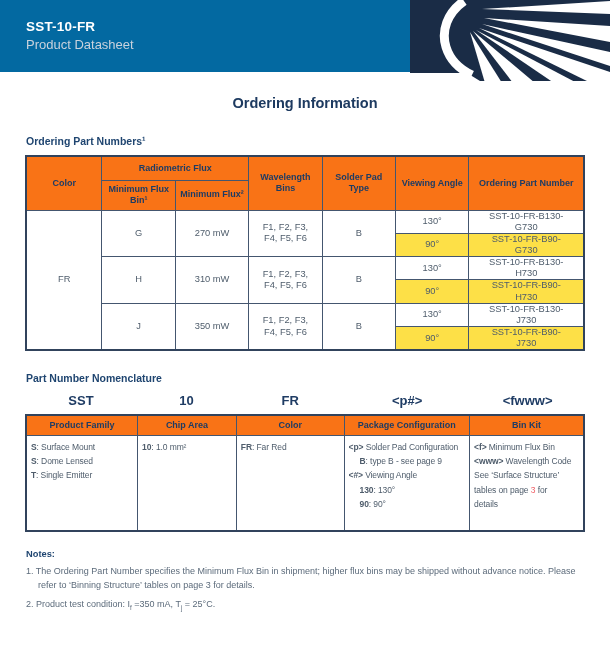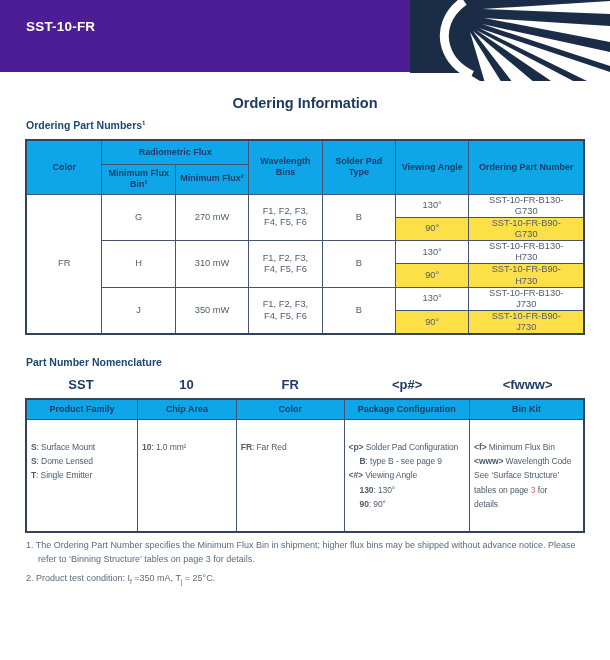--- a/index.html
+++ b/index.html
@@ -2,43 +2,43 @@
 <html><head>
 <meta charset="utf-8">
 <style>
   html,body{margin:0;padding:0;}
   body{
     width:610px;height:660px;background:#ffffff;position:relative;overflow:hidden;
     font-family:"Liberation Sans",sans-serif;
     -webkit-font-smoothing:antialiased;
   }
   
-  .hdr{position:relative;height:72px;background:#4c1d95;}
+  .hdr{position:relative;height:72px;background:#0369a1;}
   .hdr-text{position:absolute;left:26px;top:19px;}
   .hdr-product{font-size:13.5px;font-weight:bold;color:#ffffff;letter-spacing:.2px;}
   .hdr-sub{font-size:13px;color:#c9d2dd;margin-top:3px;}
   .logo{position:absolute;right:0;top:0;width:200px;height:84px;pointer-events:none;}
   
   .main{padding:0 25px;}
   .page-title{text-align:center;font-size:14.5px;font-weight:bold;color:#1d3a60;margin:23px 0 0 0;}
-  .section-h{font-size:10.5px;font-weight:bold;color:#1f4570;margin:8px 0 0 1px;}
+  .section-h{font-size:10.5px;font-weight:bold;color:#1f4570;margin:24px 0 0 1px;}
   .section-h.nom{margin-top:21px;}
   
   table{border-collapse:collapse;width:100%;table-layout:fixed;}
   .t1{margin-top:8px;border:2px solid #31435c;}
   .t2{margin-top:6px;border:2px solid #31435c;}
   th,td{border:1px solid #44566f;box-sizing:border-box;}
-  th{background:#0ea5e9;color:#1e3c64;font-weight:bold;font-size:9px;padding:2px 3px;line-height:1.25;}
+  th{background:#f97316;color:#1e3c64;font-weight:bold;font-size:9px;padding:2px 3px;line-height:1.25;}
   .t1 thead tr:first-child th{height:24px;}
   .t1 thead tr:last-child th{height:30px;}
   .t1 td{font-size:9.3px;color:#4e5c6b;text-align:center;height:20px;padding:0 16px;line-height:1.2;}
   .t1 td.wb{padding:0 6px;text-align:center;}
   tr.sh td{background:#fde047;}
   .t2 th{height:20px;}
-  .t2 td{vertical-align:top;padding:20px 4px;font-size:8.5px;color:#4e5c6b;line-height:1.68;height:96px;letter-spacing:-0.1px;}
+  .t2 td{vertical-align:top;padding:4px 4px;font-size:8.5px;color:#4e5c6b;line-height:1.68;height:96px;letter-spacing:-0.1px;}
   .ln{white-space:nowrap;overflow:hidden;}
   .ln.ind{padding-left:11px;}
   .b{font-weight:bold;}
   .r{color:#ef5f66;}
   sub,sup{font-size:0.7em;}
   
   .tokens{display:flex;margin-top:9px;font-size:13px;font-weight:bold;color:#1f3c64;}
   .tok{text-align:center;}
   .tok:nth-child(1){width:20%;}
   .tok:nth-child(2){width:17.7%;}
@@ -48,20 +48,21 @@
   
   .notes-h{font-size:9.3px;font-weight:bold;color:#1f4570;margin:17px 0 0 1px;}
   .note{font-size:9px;color:#5c6b7b;line-height:1.5;margin:6px 0 0 1px;padding-left:12px;text-indent:-12px;}
 </style>
 </head>
 <body>
 
 <div class="hdr">
   <div class="hdr-text">
     <div class="hdr-product">SST-10-FR</div>
+    <div class="hdr-sub">Product Datasheet</div>
   </div>
   <svg class="logo" viewBox="0 0 200 84" aria-hidden="true">
     <polygon points="0,0 200,0 200,81 70,81 57,73 0,73" fill="#1a2c46"></polygon>
     <path d="M 54,1 C 37,13 31,31 36,47 C 40,60 49,69 62,75" fill="none" stroke="#ffffff" stroke-width="9"></path>
     <polygon points="72,9 200,1 200,14" fill="#ffffff"></polygon>
     <polygon points="74,18 200,26 200,42" fill="#ffffff"></polygon>
     <polygon points="72,24 200,52 200,66" fill="#ffffff"></polygon>
     <polygon points="69,28 181,83 204,83 200,72" fill="#ffffff"></polygon>
     <polygon points="66,30 144,83 167,83" fill="#ffffff"></polygon>
     <polygon points="63,31 103,83 125,83" fill="#ffffff"></polygon>
@@ -190,15 +191,16 @@
             <div class="ln"><span class="b">&lt;f&gt;</span><span> Minimum Flux Bin</span></div>
             <div class="ln"><span class="b">&lt;www&gt;</span><span> Wavelength Code</span></div>
             <div class="ln"><span>See ‘Surface Structure’</span></div>
             <div class="ln"><span>tables on page </span><span class="r">3</span><span> for</span></div>
             <div class="ln"><span>details</span></div>
           </td>
       </tr>
     </tbody>
   </table>
 
+  <div class="notes-h">Notes:</div>
   <div class="note"><span>1. The Ordering Part Number specifies the Minimum Flux Bin in shipment; higher flux bins may be shipped without advance notice. Please refer to ‘Binning Structure’ tables on page 3 for details.</span></div>
   <div class="note"><span>2. Product test condition: I</span><sub>f</sub><span> =350 mA, T</span><sub>j</sub><span> = 25°C.</span></div>
 </div>
 
 </body></html>

